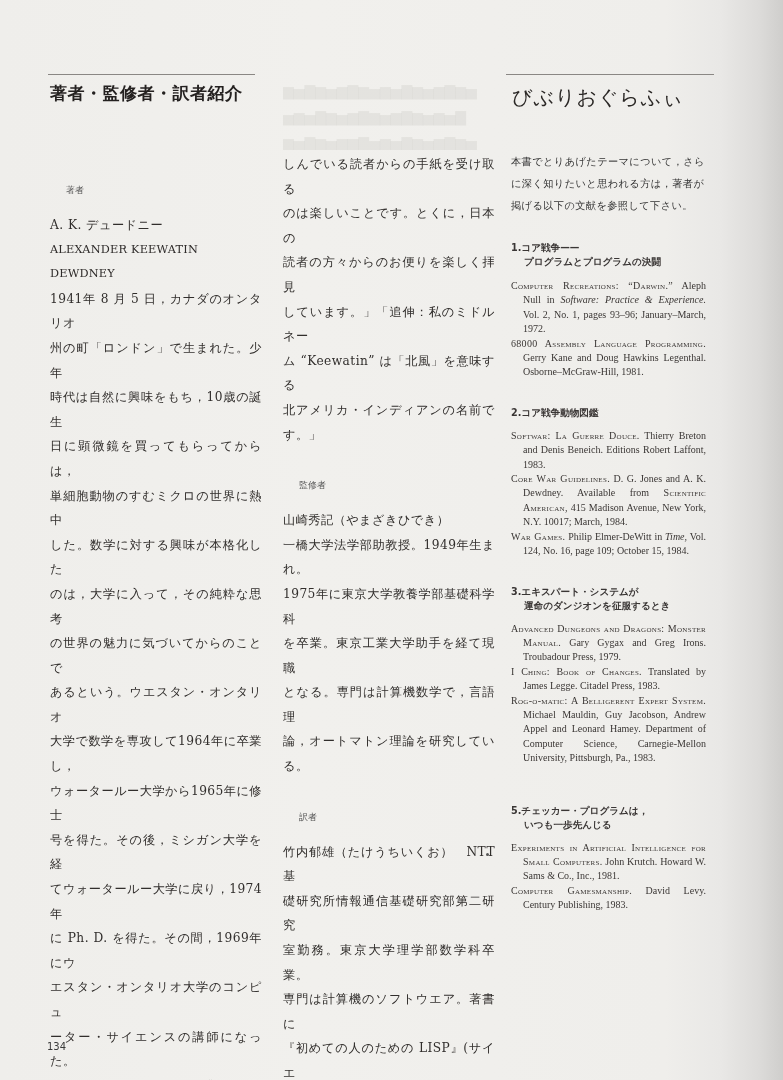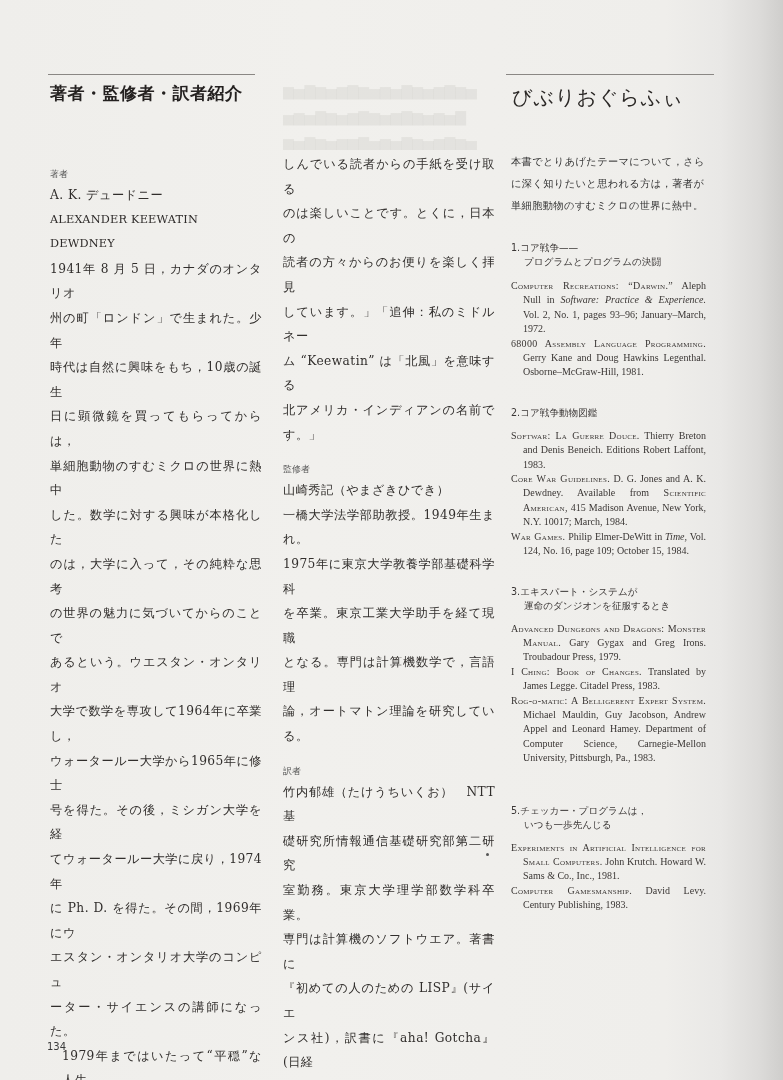--- a/index.html
+++ b/index.html
@@ -21,36 +21,36 @@
   .rule { position: absolute; height: 1px; background: #8a8784; }
   .col { position: absolute; }
 
   
   #col1 { left: 50px; top: 80px; width: 212px; }
   .title {
     font-family: "DejaVu Serif", serif; font-weight: bold;
     font-size: 17px; letter-spacing: 0.5px; color: #242120; margin: 2px 0 12px 0;
     white-space: nowrap;
   }
-  .role { font-size: 9px; color: #555; margin: 0; line-height: 14px; }
+  .role { font-size: 9px; color: #555; margin: 16px; line-height: 14px; }
   .jp {
     font-size: 12.2px; line-height: 24.6px; letter-spacing: 0.45px;
     margin: 0; color: #312e2c; text-align: justify;
   }
   .name-en { font-size: 11.3px; letter-spacing: 0.2px; line-height: 24.6px; margin: 0; }
 
   
   #col2 { left: 283px; top: 152px; width: 212px; }
 
   
   #col3 { left: 511px; top: 80px; width: 195px; }
   .title2 { font-size: 20px; color: #2b2826; margin: 4px 0 0 1px; letter-spacing: 1px; white-space: nowrap; font-weight: normal; }
   .intro { font-size: 10.2px; line-height: 22px; margin: 0; letter-spacing: 0.4px; color: #333; }
   .sec-head {
-    font-family: "DejaVu Sans", "Liberation Sans", sans-serif; font-weight: normal;
+    font-family: "DejaVu Sans", "Liberation Sans", sans-serif; font-weight: bold;
     font-size: 9.6px; line-height: 14px; color: #3a3635; margin: 0;
   }
   .sec-head .sub { padding-left: 13px; display: block; }
   .ref {
     font-family: "Liberation Serif", "DejaVu Serif", serif;
     font-size: 10px; line-height: 14.4px; margin: 0; color: #3a3634;
     padding-left: 12px; text-indent: -12px; text-align: justify;
   }
   .sc { font-variant: small-caps; letter-spacing: 0.3px; }
   .it { font-style: italic; }
@@ -133,21 +133,21 @@
     </div>
   </div>
   <div class="dot"></div>
 
   <div class="col" id="col3">
     <h2 class="title2">びぶりおぐらふぃ</h2>
     <div style="height:40px"></div>
     <div>
       <p class="intro">本書でとりあげたテーマについて，さら</p>
       <p class="intro">に深く知りたいと思われる方は，著者が</p>
-      <p class="intro">単細胞動物のすむミクロの世界に熱中。</p>
+      <p class="intro">掲げる以下の文献を参照して下さい。</p>
     </div>
 
     <div style="margin-top:24px">
       <p class="sec-head">
         <span>1.コア戦争——</span>
         <span class="sub">プログラムとプログラムの決闘</span>
       </p>
       <div style="height:10px"></div>
       <p class="ref"><span class="sc">Computer Recreations: “Darwin.”</span><span> Aleph Null in </span><span class="it">Software: Practice &amp; Experience.</span><span> Vol. 2, No. 1, pages 93–96; January–March, 1972.</span></p>
       <p class="ref"><span class="sc">68000 Assembly Language Programming.</span><span> Gerry Kane and Doug Hawkins Legenthal. Osborne–McGraw-Hill, 1981.</span></p>

